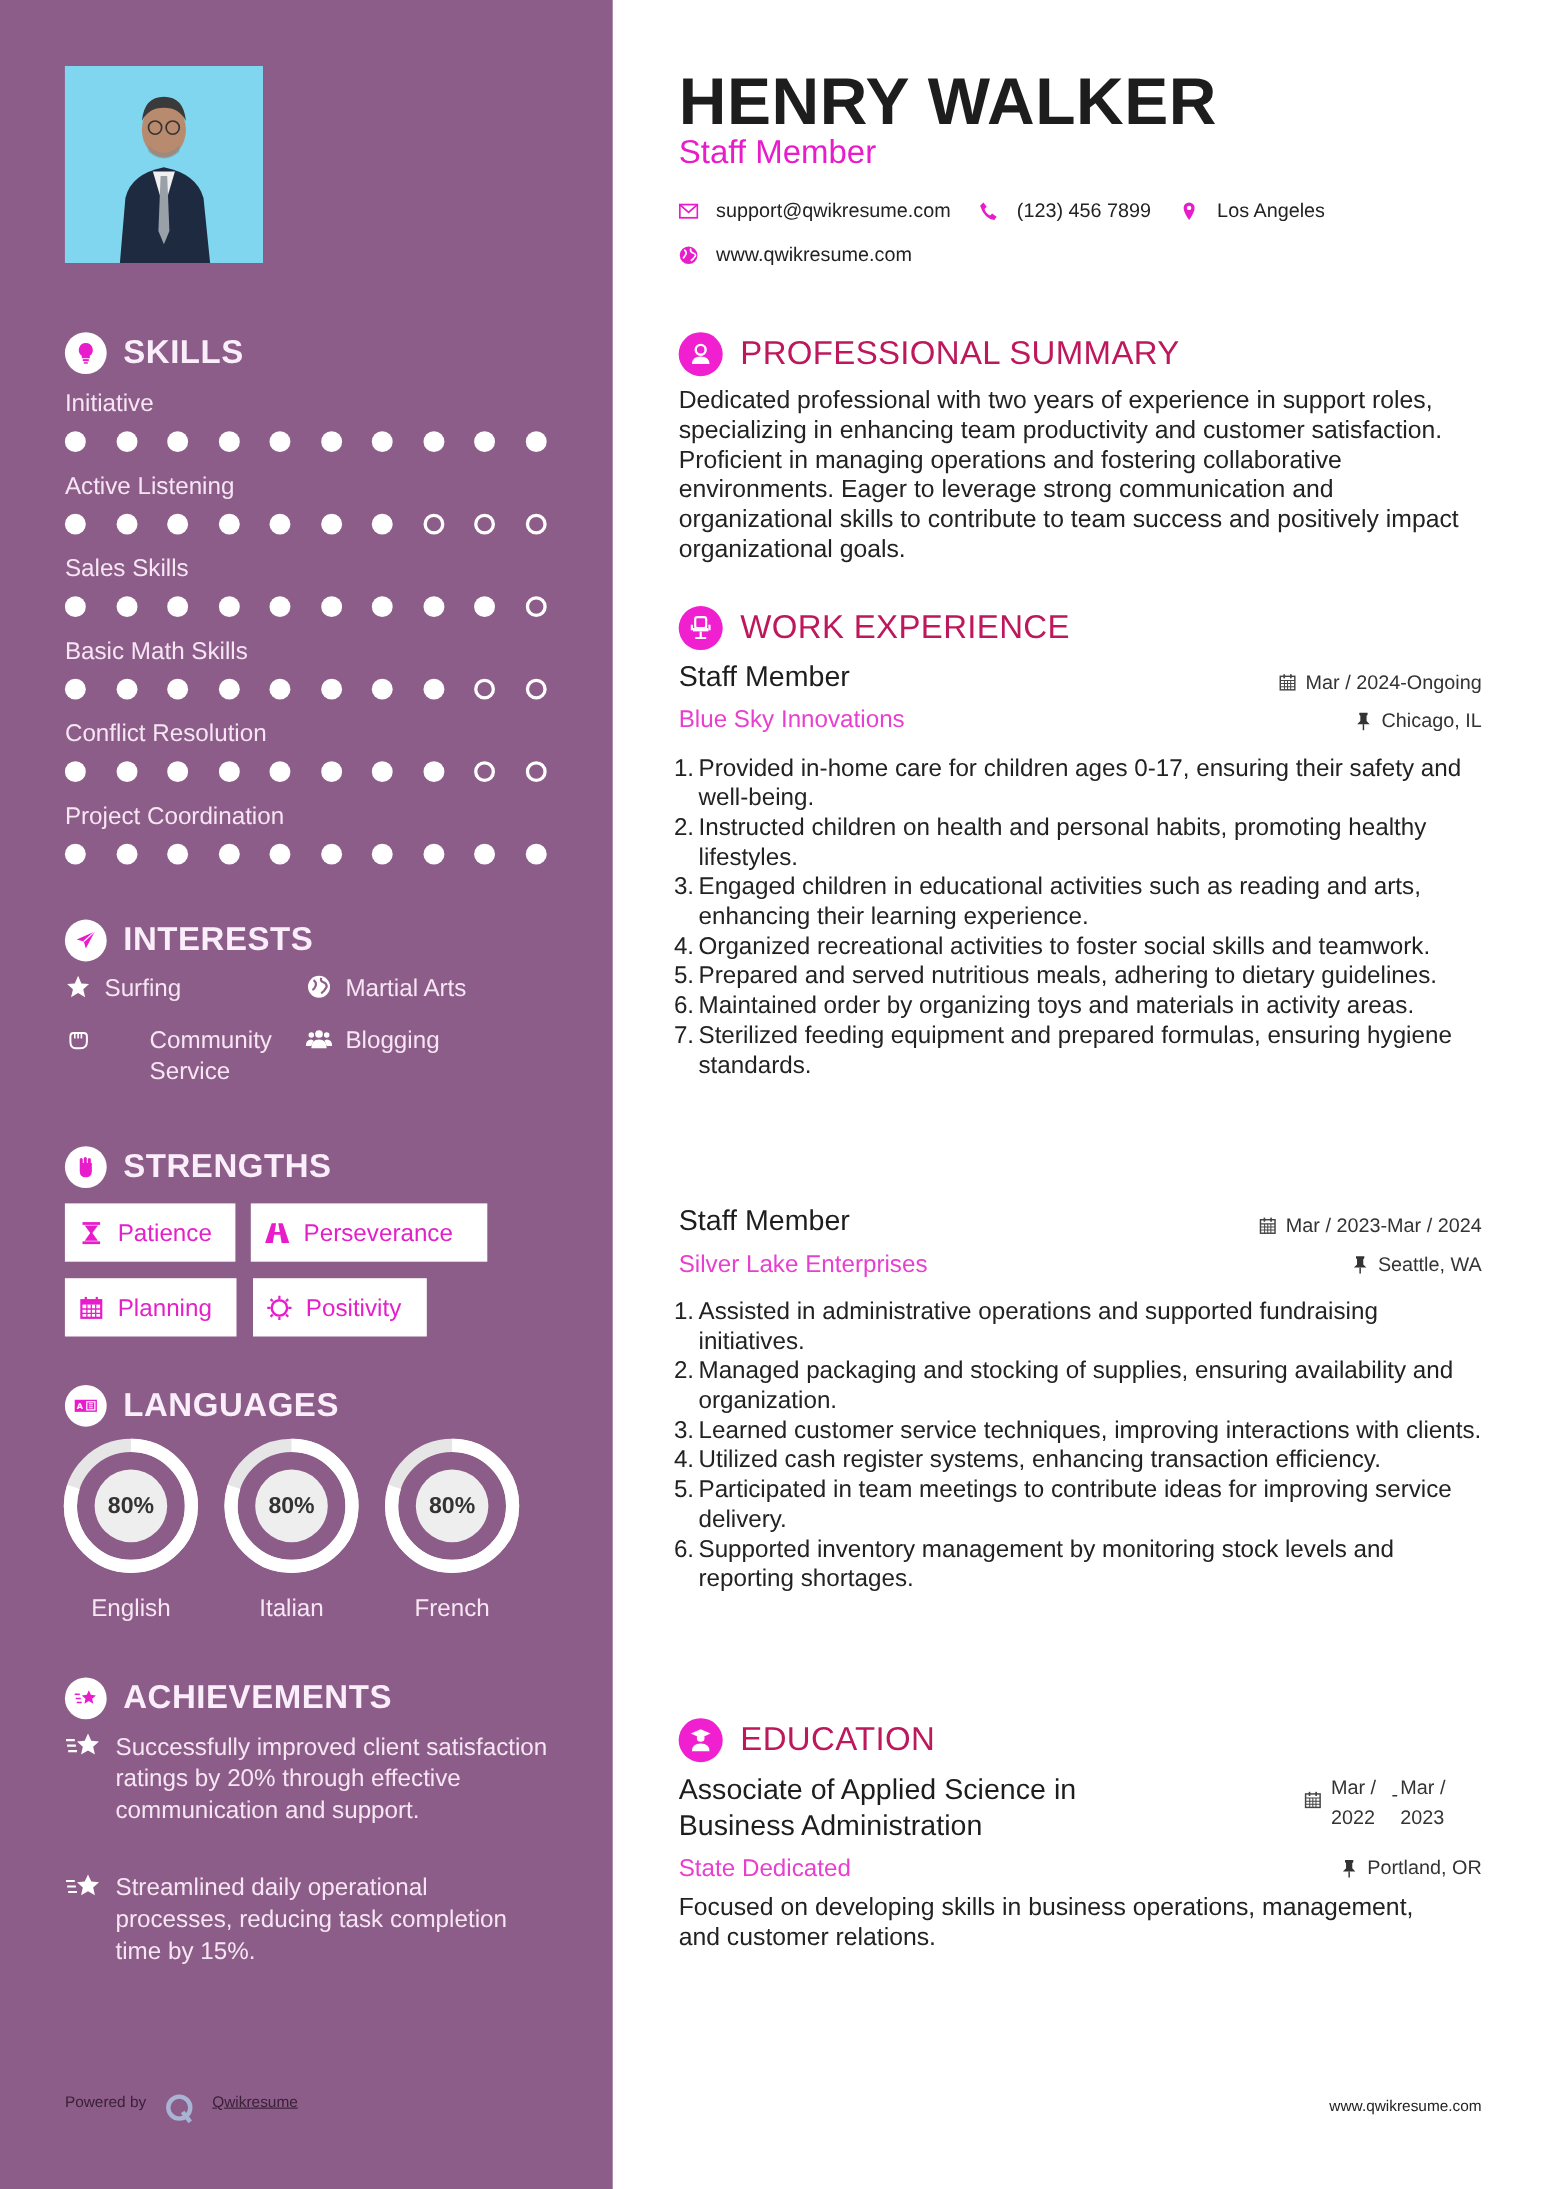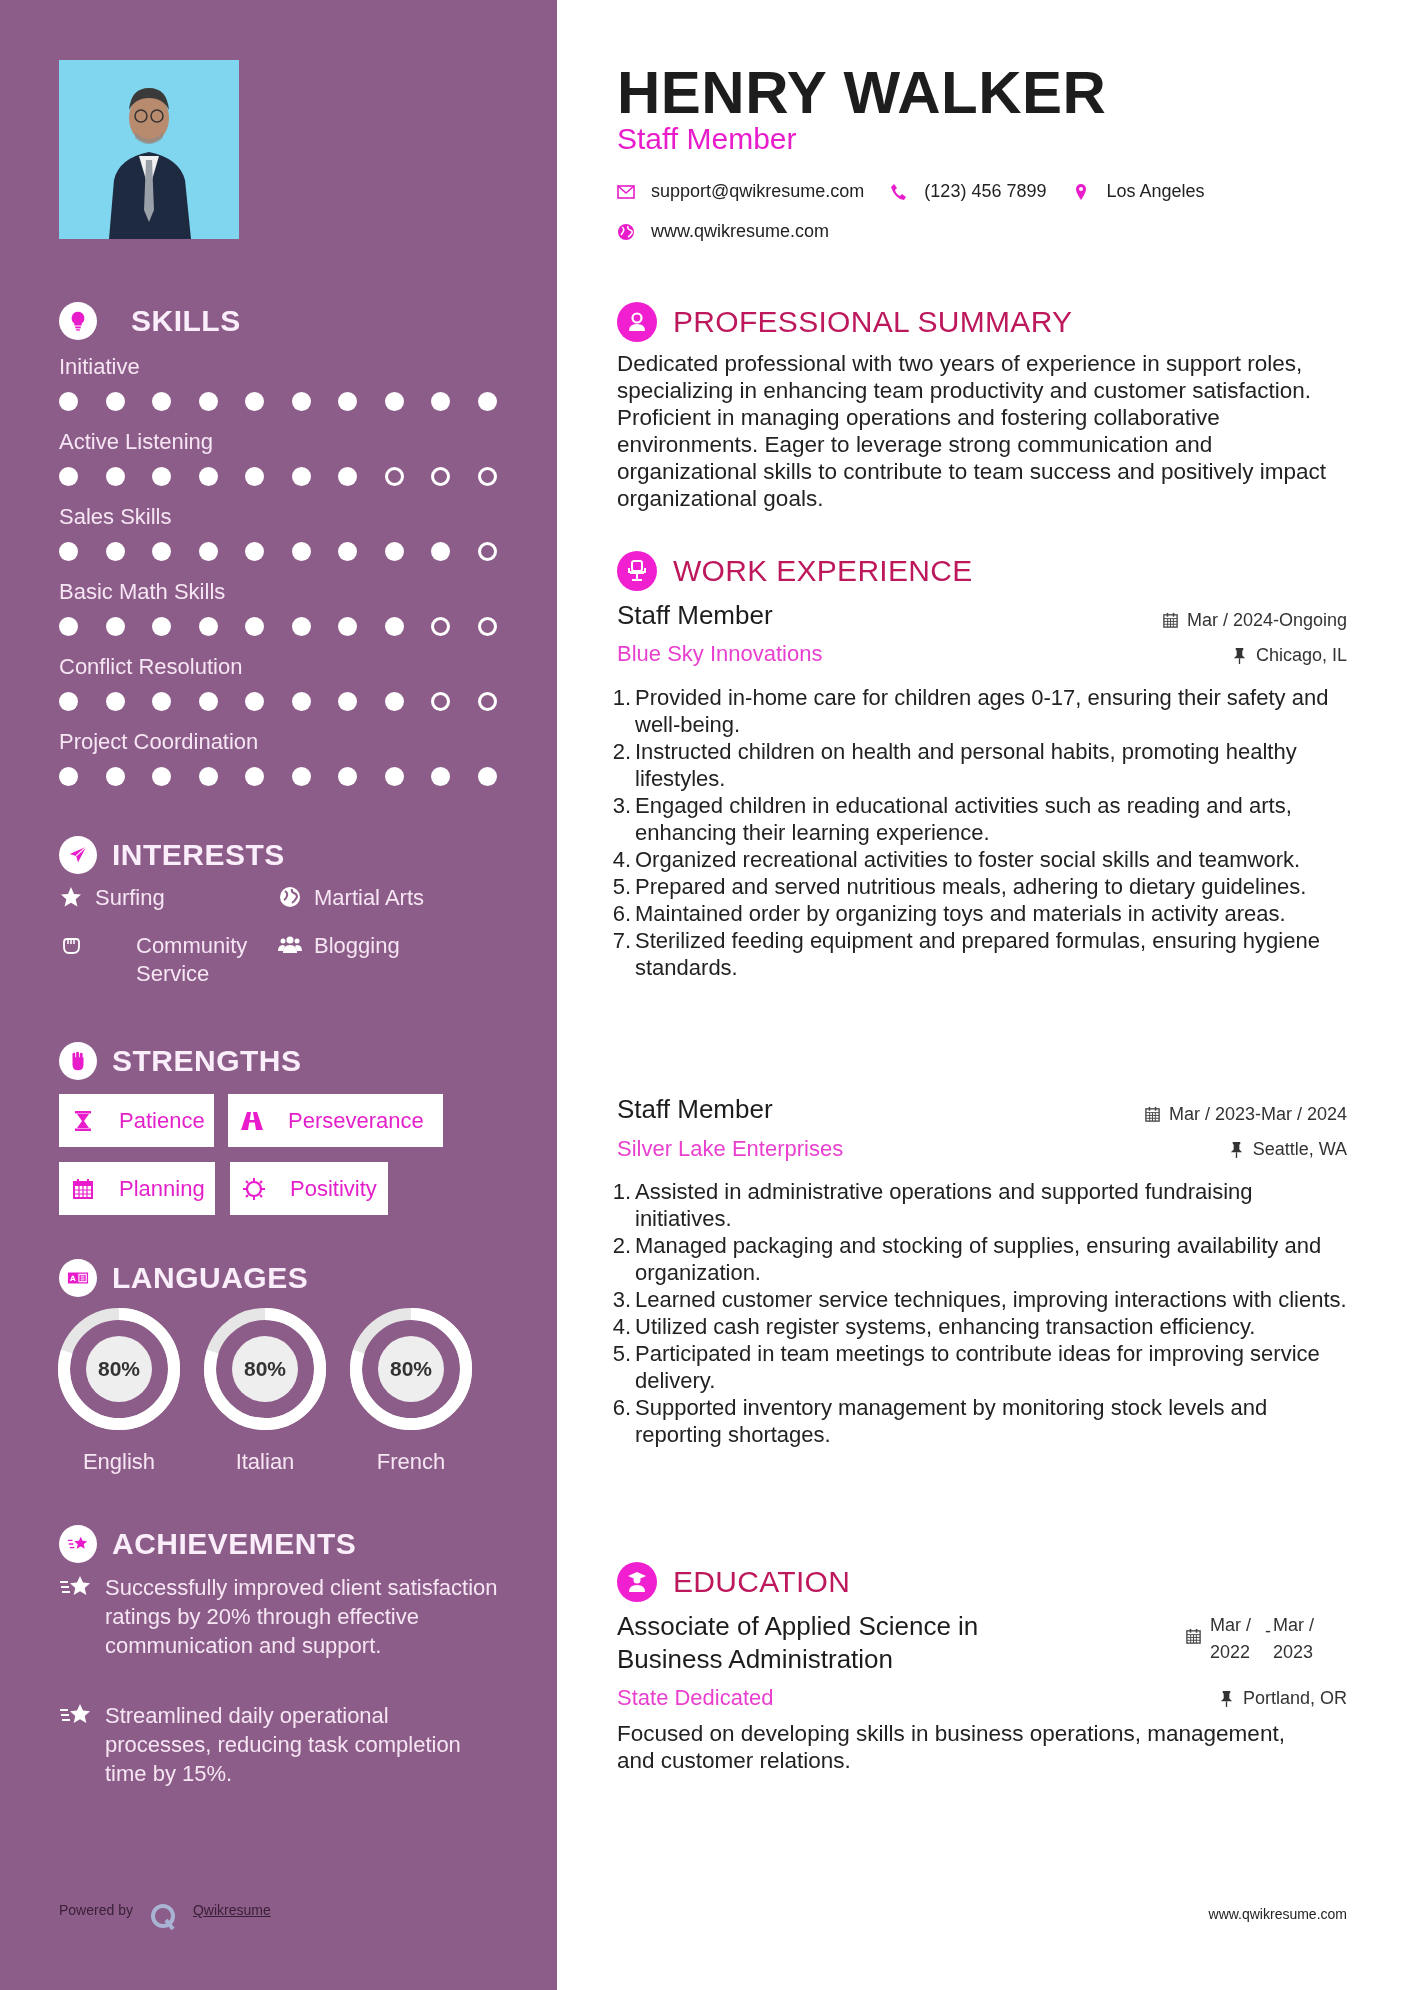--- a/index.html
+++ b/index.html
@@ -35,21 +35,21 @@
     margin-right: 27.5px; flex: none;
   }
   .dot.empty { background: transparent; border: 3px solid #ffffff; }
 
   .interest { position: absolute; display: flex; align-items: flex-start; font-size: 22px; line-height: 28px; color: #f6e6f4; }
   .interest .ico { width: 26px; height: 26px; margin-right: 10px; margin-top: 1px; flex: none; }
   .interest .ico svg { width: 24px; height: 24px; }
 
   .strength {
     position: absolute; height: 53px; background: #ffffff; display: flex; align-items: center;
-    padding: 0 12px; color: #e320c9; font-size: 22px; gap: 12px;
+    padding: 0 12px; color: #e320c9; font-size: 22px;
   }
   .strength svg { width: 24px; height: 24px; margin-right: 12px; flex: none; }
 
   .lang { position: absolute; width: 124px; text-align: center; }
   .ring { width: 124px; height: 124px; position: relative; }
   .ring svg { position: absolute; left: 0; top: 0; }
   .ring .pct {
     position: absolute; left: 29px; top: 29px; width: 66px; height: 66px; border-radius: 50%;
     background: #eeeeee; color: #333; font-size: 21px; font-weight: 700;
     display: flex; align-items: center; justify-content: center;
@@ -114,21 +114,21 @@
       <path d="M80 96 L90 130 L100 96 Z" fill="#f0f0f0"></path>
       <path d="M87 100 L93 100 L95 150 L90 162 L85 150 Z" fill="#9aa0a8"></path>
       <ellipse cx="90" cy="58" rx="20" ry="25" fill="#b88a6e"></ellipse>
       <path d="M70 50 Q72 28 90 28 Q108 28 110 50 Q104 38 90 38 Q76 38 70 50 Z" fill="#3a3a3a"></path>
       <circle cx="82" cy="56" r="6" fill="none" stroke="#333" stroke-width="1.5"></circle>
       <circle cx="98" cy="56" r="6" fill="none" stroke="#333" stroke-width="1.5"></circle>
       <path d="M76 72 Q90 86 104 72 L104 78 Q90 90 76 78 Z" fill="#8a8a8a" opacity="0.6"></path>
     </svg>
   </div>
 
-  <div class="side-section-title" style="top:302px;gap:19px;">
+  <div class="side-section-title" style="top:302px;">
     <span class="side-icon">
       <svg viewBox="0 0 24 24">
           <path d="M12 2a7 7 0 0 0-4 12.7V17h8v-2.3A7 7 0 0 0 12 2z" fill="#e81ccb"></path>
           <rect x="9" y="18" width="6" height="2" fill="#e81ccb"></rect>
           <rect x="10" y="21" width="4" height="1.5" fill="#e81ccb"></rect>
         </svg>
     </span>
     <span>SKILLS</span>
   </div>
 

